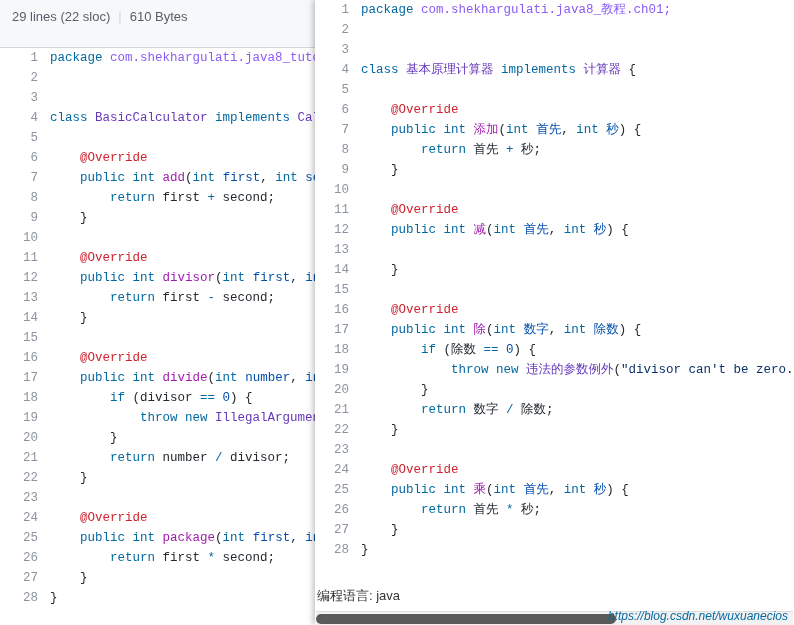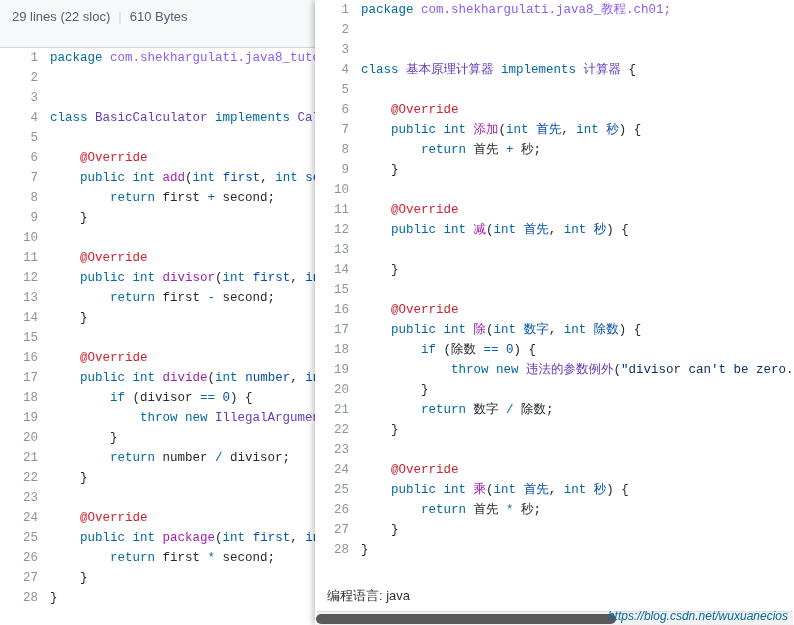--- a/index.html
+++ b/index.html
@@ -14,21 +14,21 @@
 .code-text { white-space: pre; color: #24292f; }
 .kw { color: #0369a1; }
 .cls { color: #6639ba; }
 .fn { color: #a21caf; }
 .ann { color: #cf222e; text-align: center; }
 .num { color: #0550ae; }
 .str { color: #0a3069; }
 .pkg { color: #8b5cf6; }
 .blu { color: #0550ae; }
 .panel-right .gutter { width: 46px; }
-.lang-bar { position: absolute; left: 315px; bottom: 18px; height: 20px; font-size: 13px; color: #333; background: #fff; padding: 0 12px; }
+.lang-bar { position: absolute; left: 315px; bottom: 18px; height: 20px; font-size: 13px; color: #333; background: #fff; padding: 0 2px; }
 .scrollbar-track { position: absolute; left: 316px; bottom: 0; width: 477px; height: 14px; background: #f2f2f2; border-top: 1px solid #ddd; }
 .scrollbar-thumb { position: absolute; left: 0; top: 2px; height: 10px; width: 300px; background: #5a5a5a; border-radius: 5px; }
 .watermark { position: absolute; right: 6px; bottom: 2px; font-size: 12px; color: #0369a1; font-style: italic; }
 </style>
 </head>
 <body>
 
 <div class="panel-left">
   <div class="file-info">
     <span>29 lines (22 sloc)</span>

